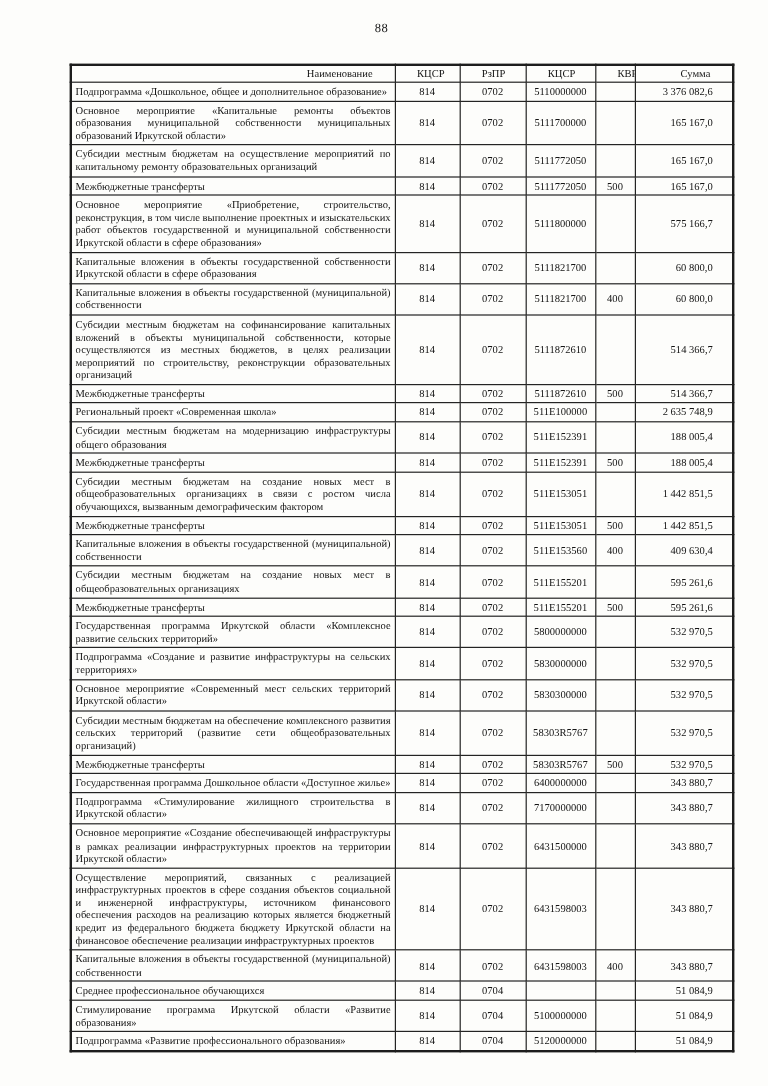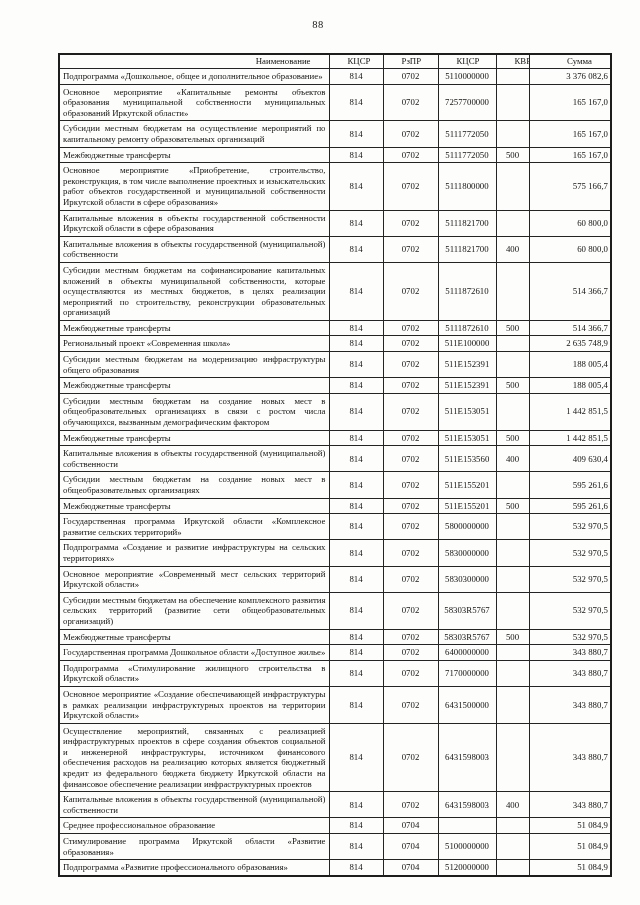--- a/index.html
+++ b/index.html
@@ -41,21 +41,21 @@
     overflow: hidden;
   }
   .budget-table th {
     text-align: right;
     padding: 1px 18px;
     height: 11px;
     margin-left: 25px;
   }
   td.name  { text-align: justify; margin-left: 33px; }
   td.num   { text-align: center; padding: 2px 1px; }
-  td.sum   { text-align: right; white-space: nowrap; padding-right: 2px; }
+  td.sum   { text-align: right; white-space: nowrap; padding-right: 16px; }
 </style>
 </head>
 <body>
 
 <div class="page">
 
   <div class="page-number">88</div>
 
   <table class="budget-table">
     <colgroup>
@@ -82,21 +82,21 @@
           <td class="num">814</td>
           <td class="num">0702</td>
           <td class="num">5110000000</td>
           <td class="num"></td>
           <td class="sum">3 376 082,6</td>
         </tr>
         <tr>
           <td class="name">Основное мероприятие «Капитальные ремонты объектов образования муниципальной собственности муниципальных образований Иркутской области»</td>
           <td class="num">814</td>
           <td class="num">0702</td>
-          <td class="num">7257700000</td>
+          <td class="num">5111700000</td>
           <td class="num"></td>
           <td class="sum">165 167,0</td>
         </tr>
         <tr>
           <td class="name">Субсидии местным бюджетам на осуществление мероприятий по капитальному ремонту образовательных организаций</td>
           <td class="num">814</td>
           <td class="num">0702</td>
           <td class="num">5111772050</td>
           <td class="num"></td>
           <td class="sum">165 167,0</td>
@@ -287,21 +287,21 @@
         </tr>
         <tr>
           <td class="name">Капитальные вложения в объекты государственной (муниципальной) собственности</td>
           <td class="num">814</td>
           <td class="num">0702</td>
           <td class="num">6431598003</td>
           <td class="num">400</td>
           <td class="sum">343 880,7</td>
         </tr>
         <tr>
-          <td class="name">Среднее профессиональное образование</td>
+          <td class="name">Среднее профессиональное обучающихся</td>
           <td class="num">814</td>
           <td class="num">0704</td>
           <td class="num"></td>
           <td class="num"></td>
           <td class="sum">51 084,9</td>
         </tr>
         <tr>
           <td class="name">Стимулирование программа Иркутской области «Развитие образования»</td>
           <td class="num">814</td>
           <td class="num">0704</td>

